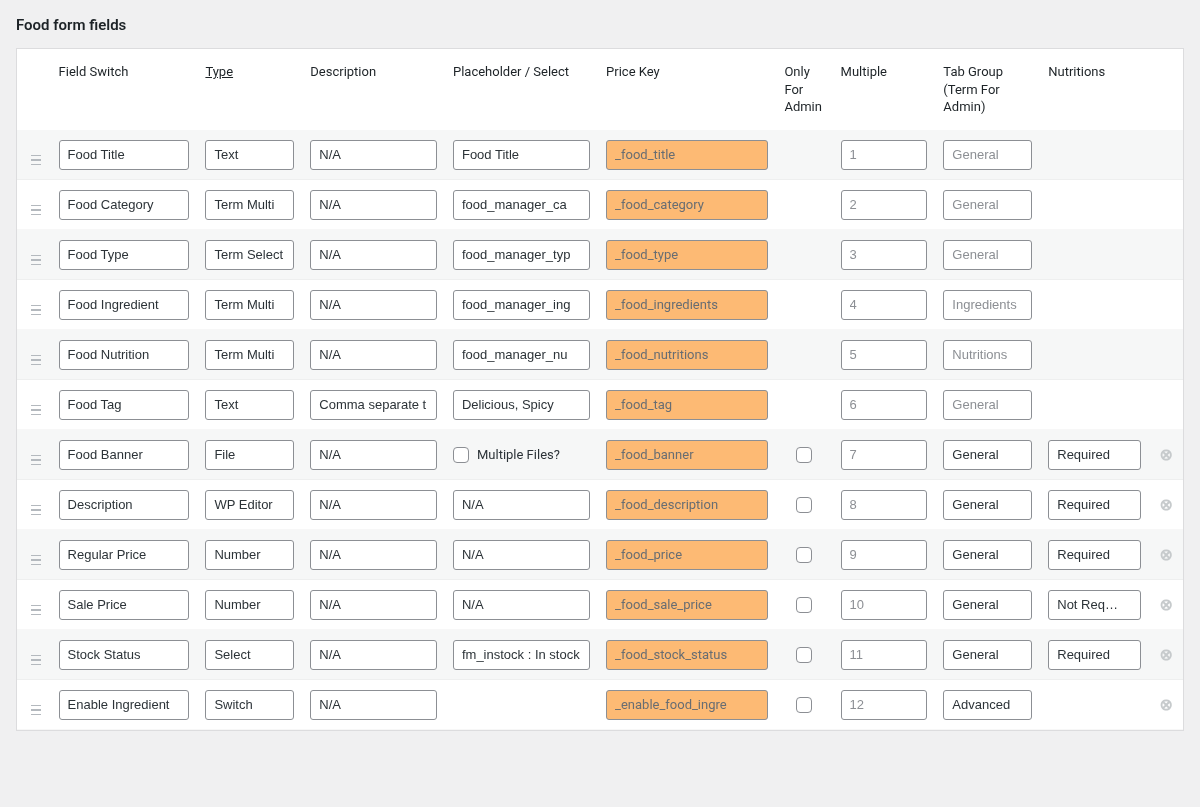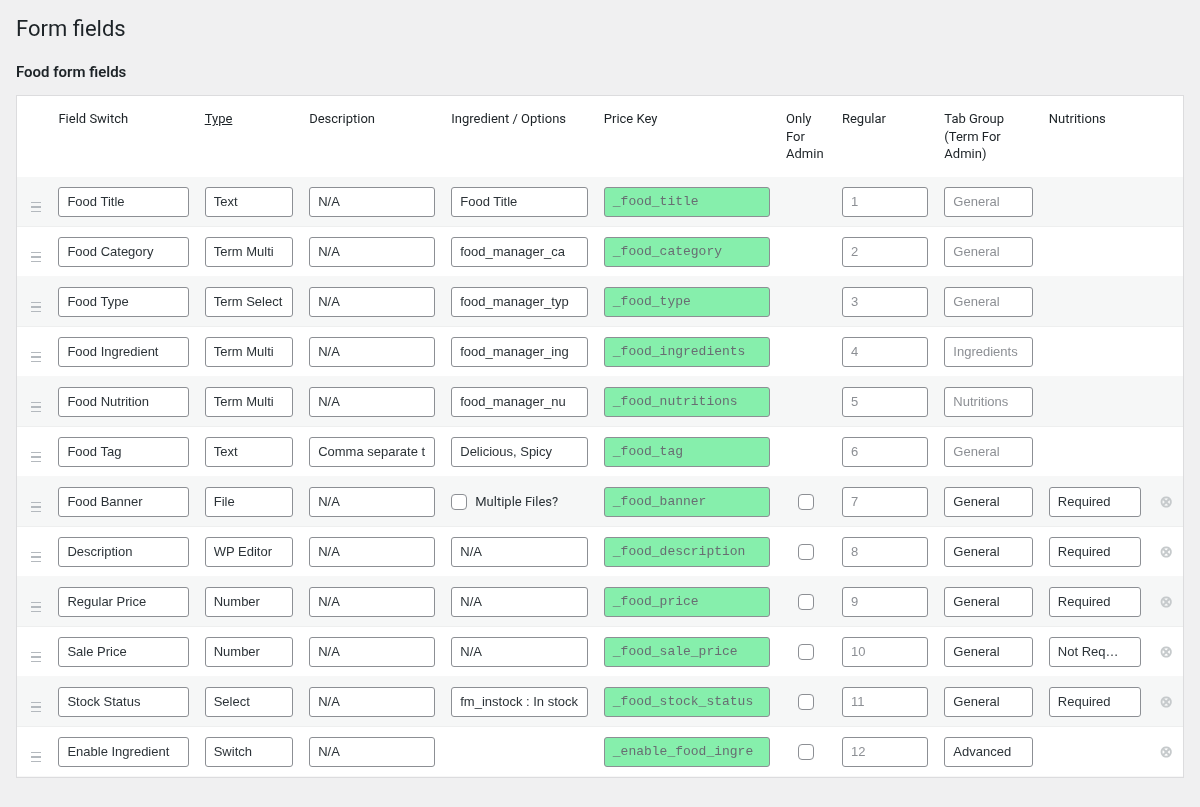--- a/index.html
+++ b/index.html
@@ -77,24 +77,24 @@
     height: 30px;
     border: 1px solid #8c8f94;
     border-radius: 3px;
     background:#fff;
     color:#2c3338;
     font-size:13px;
     padding:0 8px;
   }
   input.fld::placeholder { color:#8c8f94; }
   .readonly {
-    background:#86efac;
+    background:#fdba74;
     color:#686d72;
     display:flex; align-items:center;
-    overflow:hidden; white-space:nowrap;font-family:Liberation Mono, monospace;
+    overflow:hidden; white-space:nowrap;
   }
   .sel {
     appearance:none; -webkit-appearance:none; -moz-appearance:none;
     padding-right:22px;
     background-image:
       linear-gradient(45deg, transparent 50%, #555 50%),
       linear-gradient(135deg, #555 50%, transparent 50%);
     background-position: right 11px top 13px, right 7px top 13px;
     background-size: 4px 4px, 4px 4px;
     background-repeat:no-repeat;
@@ -114,35 +114,34 @@
   .close-icon {
     width:16px; height:16px; display:inline-flex; align-items:center;
     justify-content:center; color:#c6cacc; font-size:16px; font-weight:bold;
     cursor:pointer;
   }
 </style>
 </head>
 <body>
 
 <div class="page">
-  <h2 class="page-title">Form fields</h2>
   <h3 class="section-title">Food form fields</h3>
 
   <div class="panel">
     <table class="fields">
       <thead>
         <tr>
           <th class="col-handle"></th>
           <th class="col-label">Field Switch</th>
           <th class="col-type">Type</th>
           <th class="col-desc">Description</th>
-          <th class="col-ph">Ingredient / Options</th>
+          <th class="col-ph">Placeholder / Select</th>
           <th class="col-meta">Price Key</th>
           <th class="col-admin">Only For Admin</th>
-          <th class="col-prio">Regular</th>
+          <th class="col-prio">Multiple</th>
           <th class="col-tab">Tab Group (Term For Admin)</th>
           <th class="col-valid">Nutritions</th>
           <th class="col-tail"></th>
         </tr>
       </thead>
       <tbody id="rows-body">
           <tr>
             <td class="col-handle"><span class="drag-handle">
                 <span></span>
                 <span></span>

